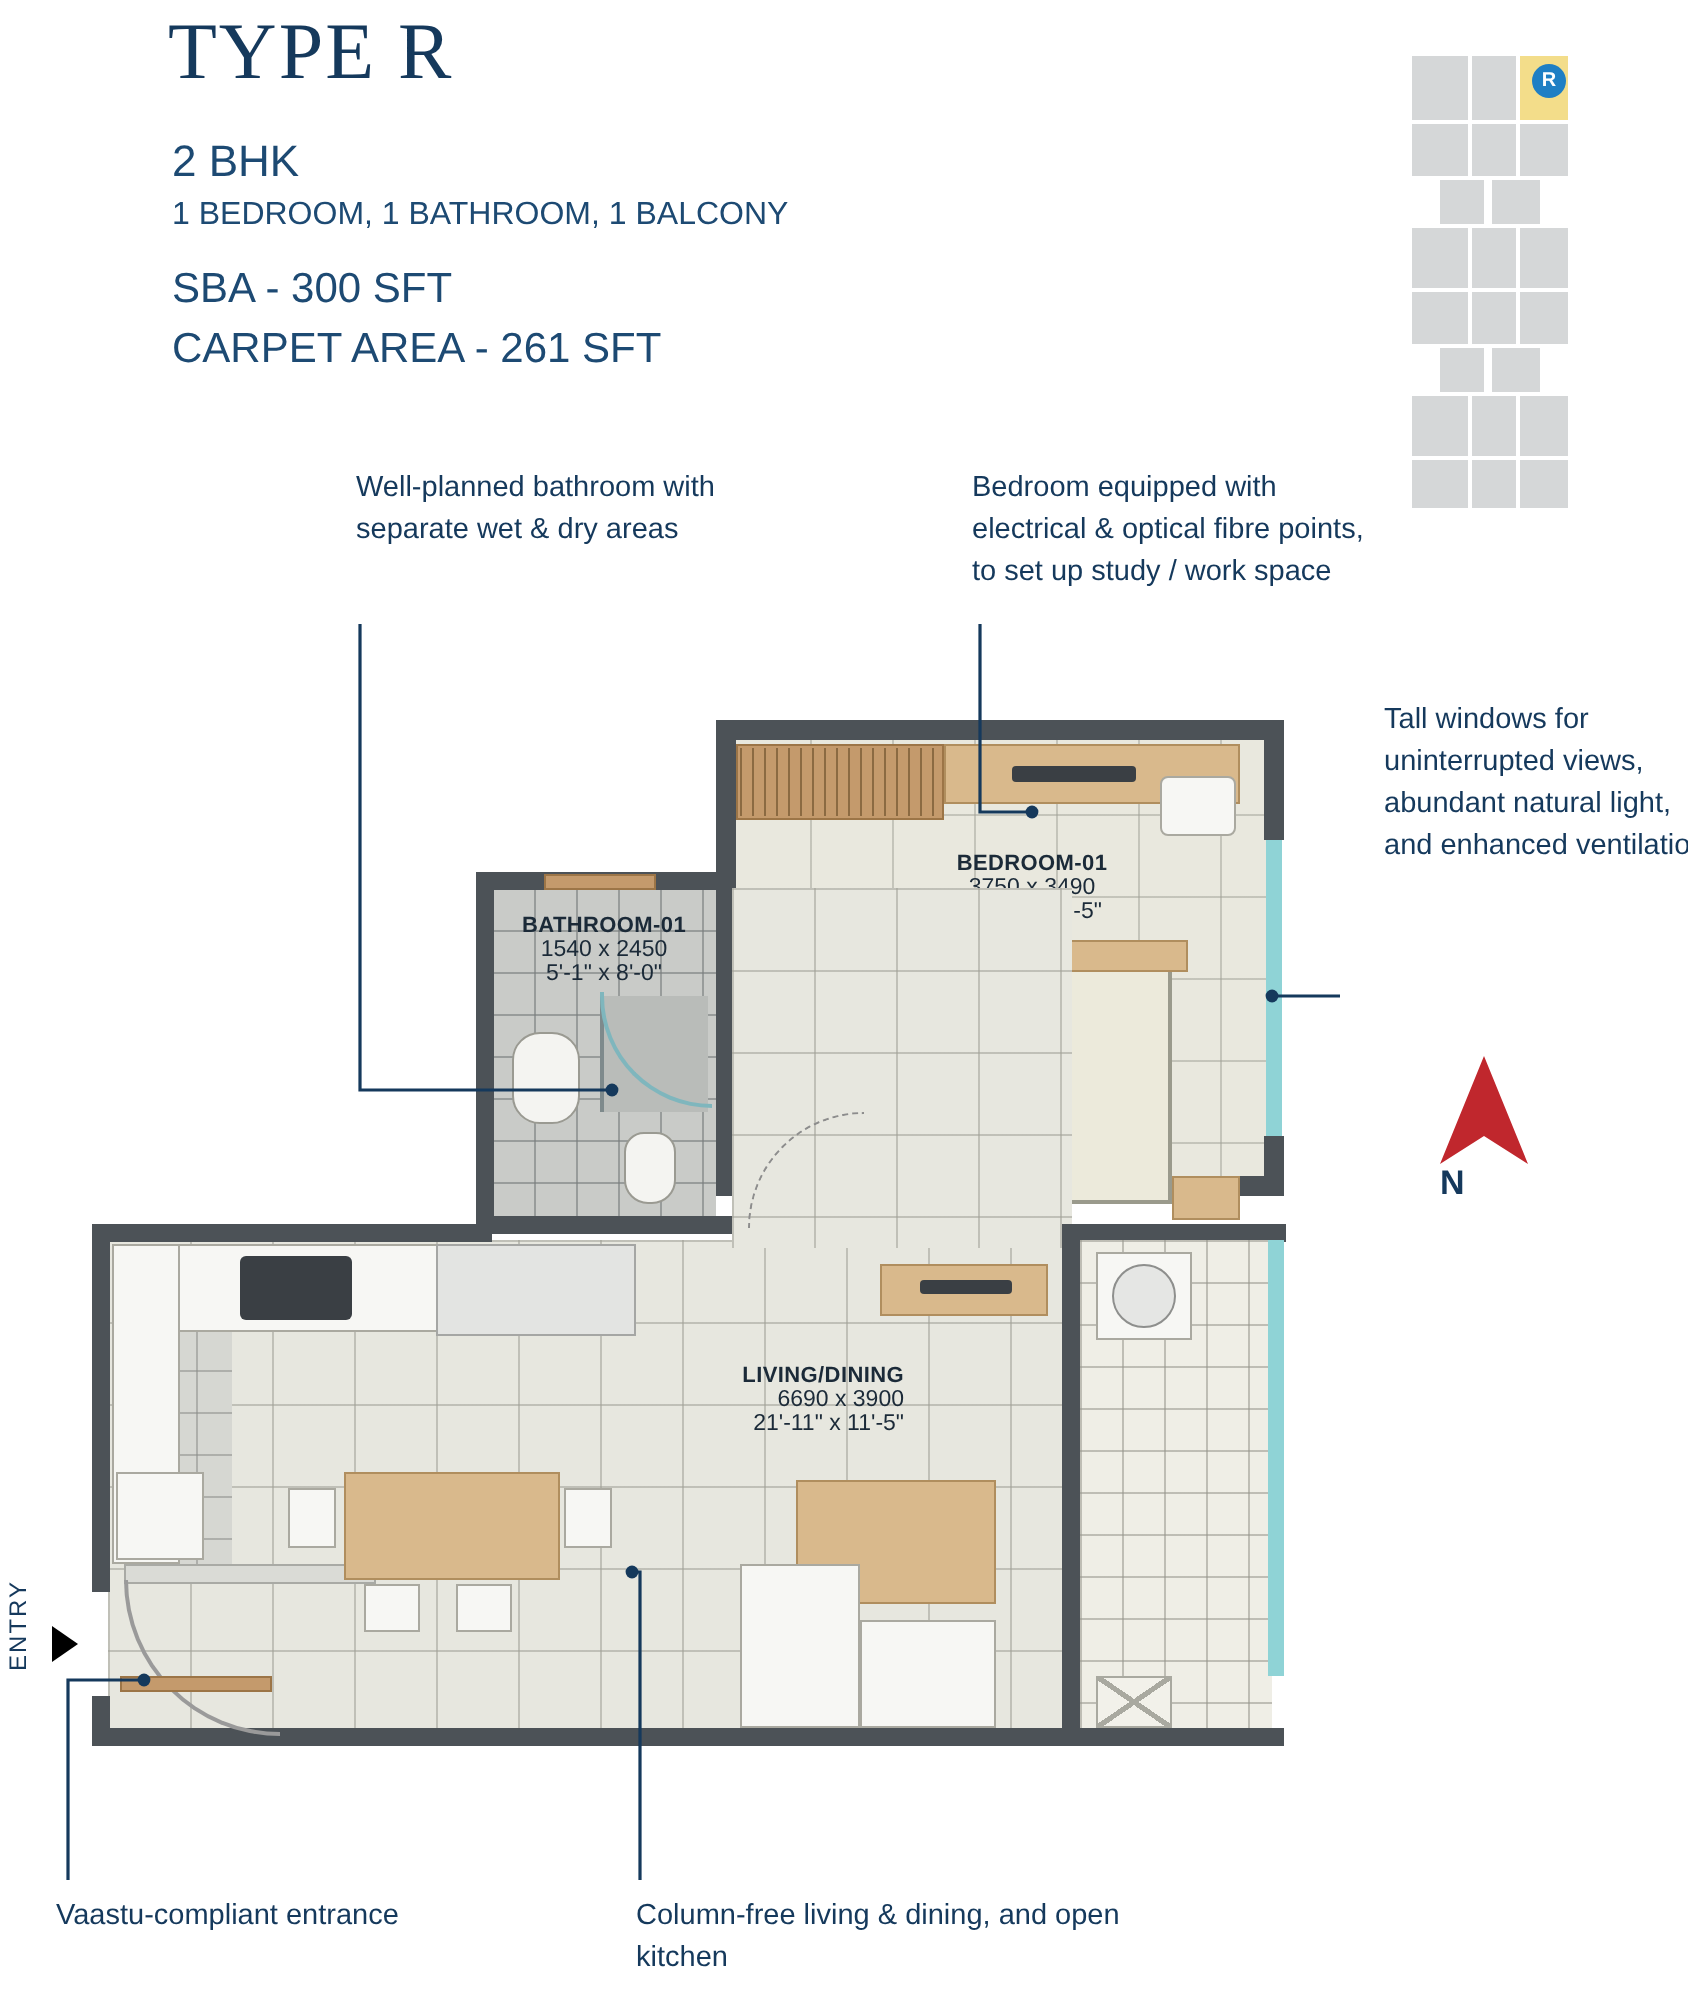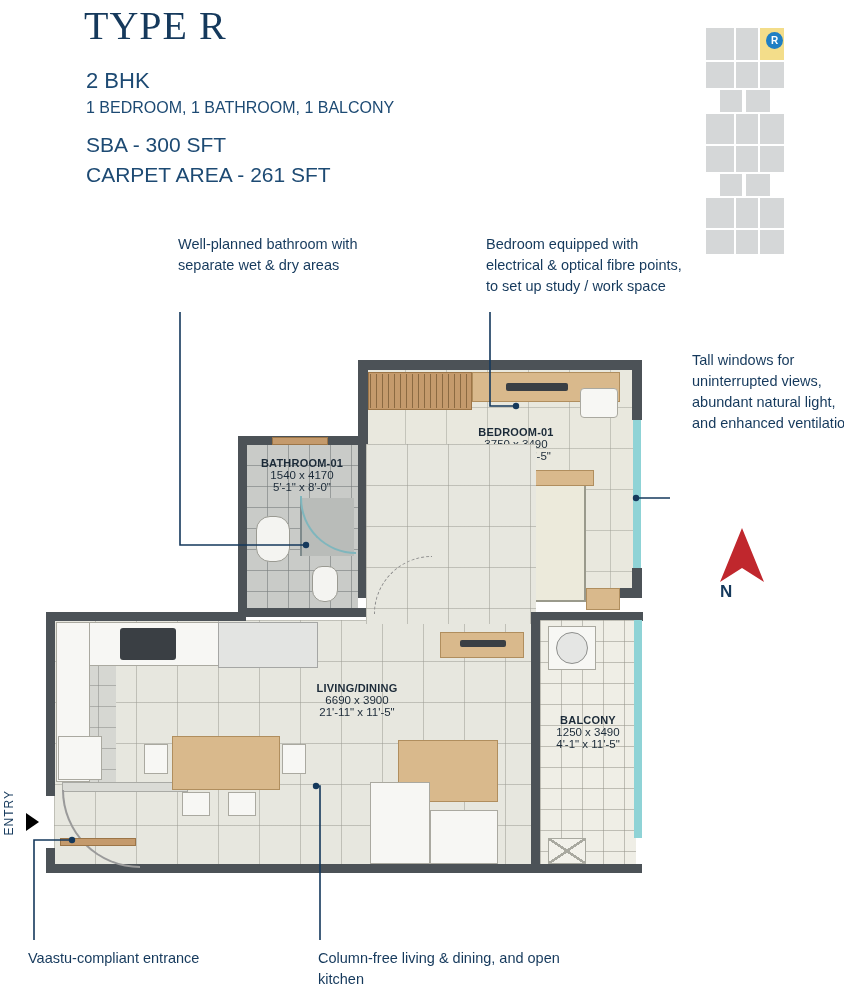--- a/index.html
+++ b/index.html
@@ -203,21 +203,21 @@
   <div class="wall" style="left:238px; top:608px; width:128px; height:9px;"></div>
   <div class="wood" style="left:272px; top:437px; width:56px; height:8px;"></div>
 
   <div style="position:absolute; left:256px; top:516px; width:34px; height:46px; background:#f4f4f1; border:1px solid #9a9a92; border-radius:14px;"></div>
   <div style="position:absolute; left:312px; top:566px; width:26px; height:36px; background:#f4f4f1; border:1px solid #9a9a92; border-radius:10px 10px 12px 12px;"></div>
   <div style="position:absolute; left:300px; top:498px; width:54px; height:58px; background:#b9bcb9; border-left:2px solid #7e8a8c;"></div>
   <div style="position:absolute; left:300px; top:496px; width:56px; height:58px; border:2px solid #7fb6bd; border-radius:0 0 0 56px; border-top:none; border-right:none;"></div>
 
   <div class="label" style="left:240px; top:457px; width:124px;">
     <div class="nm">BATHROOM-01</div>
-    <div class="dm">1540 x 4170</div>
+    <div class="dm">1540 x 2450</div>
     <div class="dm">5'-1" x 8'-0"</div>
   </div>
 
   <div class="room floor-tile" style="left:54px; top:620px; width:482px; height:244px;"></div>
 
   <div class="room floor-tile" style="left:366px; top:444px; width:170px; height:180px;"></div>
 
   <div class="wall" style="left:46px; top:612px; width:200px; height:9px;"></div>
   <div class="wall" style="left:46px; top:612px; width:9px; height:184px;"></div>
   <div class="wall" style="left:46px; top:848px; width:9px; height:24px;"></div>
@@ -244,41 +244,36 @@
   <div class="white" style="left:370px; top:782px; width:60px; height:82px;"></div>
   <div class="white" style="left:430px; top:810px; width:68px; height:54px;"></div>
   <div class="lightwood" style="left:440px; top:632px; width:84px; height:26px;"></div>
   <div class="dark" style="left:460px; top:640px; width:46px; height:7px; border-radius:2px;"></div>
 
   <div style="position:absolute; left:62px; top:790px; width:78px; height:78px; border:2px solid #9a9a9a; border-radius:0 0 0 78px; border-top:none; border-right:none;"></div>
   <div class="wood" style="left:60px; top:838px; width:76px; height:8px;"></div>
 
   <div style="position:absolute; left:374px; top:556px; width:58px; height:58px; border:1px dashed #8d8d8d; border-radius:58px 0 0 0; border-bottom:none; border-right:none;"></div>
 
-  <div class="label" style="left:262px; top:682px; width:190px;">
+  <div class="label" style="left:262px; top:682px; width:190px;text-align:right;">
     <div class="nm">LIVING/DINING</div>
     <div class="dm">6690 x 3900</div>
     <div class="dm">21'-11" x 11'-5"</div>
   </div>
 
   <div class="room floor-balcony" style="left:540px; top:620px; width:96px; height:244px;"></div>
   <div class="glass" style="left:634px; top:620px; width:8px; height:218px;"></div>
   <div class="wall" style="left:540px; top:864px; width:102px; height:9px;"></div>
   <div class="white" style="left:548px; top:626px; width:48px; height:44px;"></div>
   <div style="position:absolute; left:556px; top:632px; width:32px; height:32px; border:1px solid #8e8f8d; border-radius:50%; background:#e5e6e4;"></div>
   <div style="position:absolute; left:548px; top:838px; width:38px; height:26px; background:#f2f1ea; border:1px solid #a9a9a0;"></div>
   <div style="position:absolute; left:548px; top:838px; width:38px; height:26px;
        background-image: linear-gradient(to top right, transparent 47%, #a9a9a0 47%, #a9a9a0 53%, transparent 53%),
                          linear-gradient(to bottom right, transparent 47%, #a9a9a0 47%, #a9a9a0 53%, transparent 53%);"></div>
 
-  <div class="label" style="left:530px; top:714px; width:116px;">
-    <div class="nm">BALCONY</div>
-    <div class="dm">1250 x 3490</div>
-    <div class="dm">4'-1" x 11'-5"</div>
-  </div>
 </div>
 
 <svg class="lines" viewBox="0 0 844 1000">
   <polyline points="180,312 180,545 306,545" fill="none" stroke="#15395c" stroke-width="1.6"></polyline>
   <circle cx="306" cy="545" r="3.2" fill="#15395c"></circle>
 
   <polyline points="490,312 490,406 516,406" fill="none" stroke="#15395c" stroke-width="1.6"></polyline>
   <circle cx="516" cy="406" r="3.2" fill="#15395c"></circle>
 
   <polyline points="670,498 636,498" fill="none" stroke="#15395c" stroke-width="1.6"></polyline>

